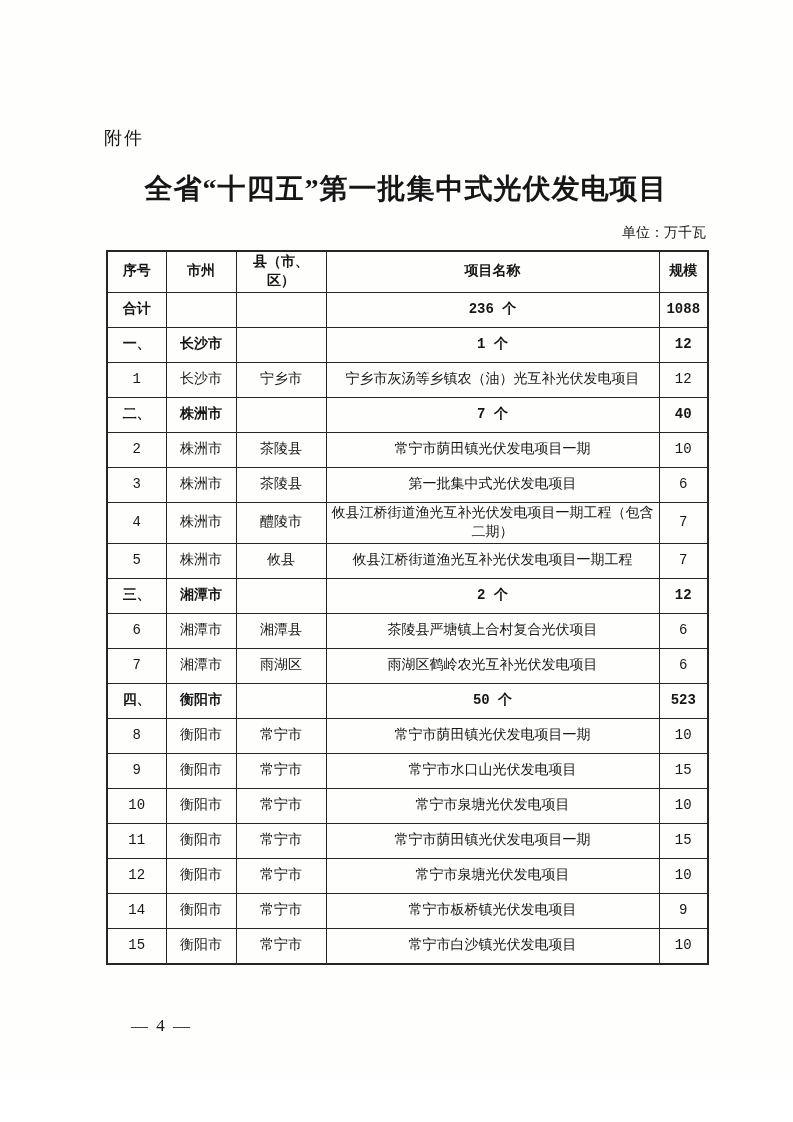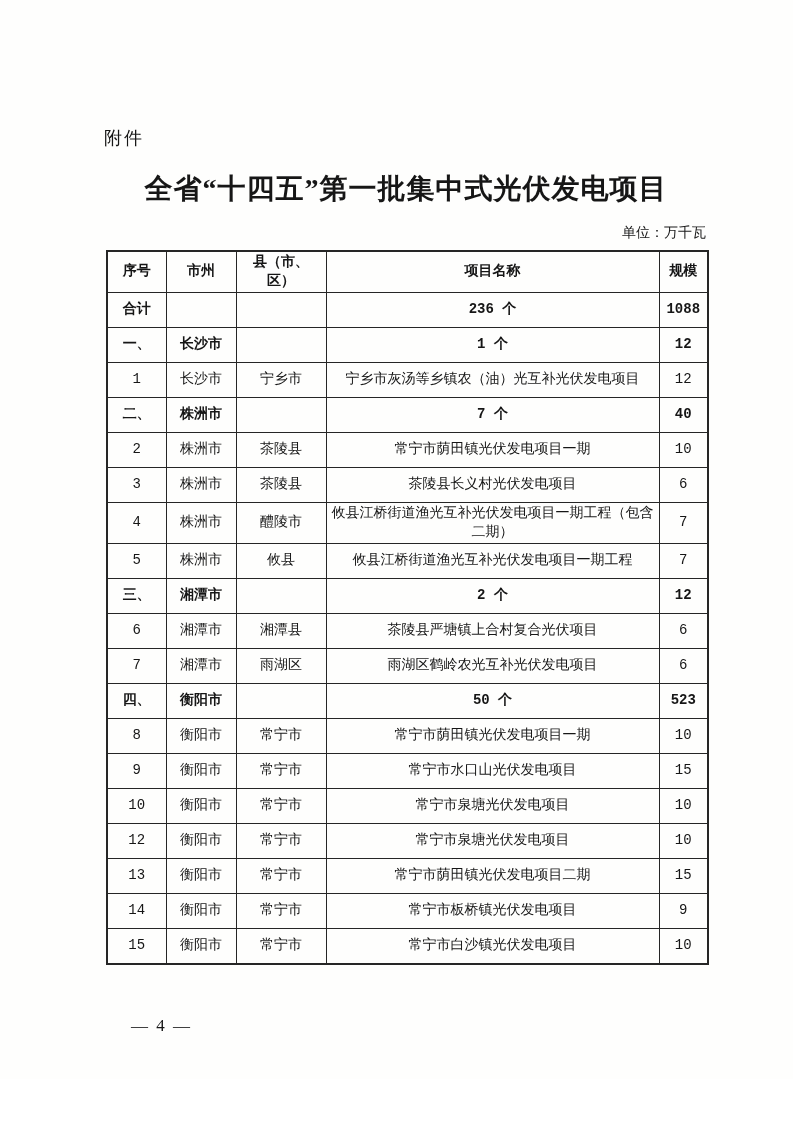--- a/index.html
+++ b/index.html
@@ -143,21 +143,21 @@
           <td>2</td>
           <td>株洲市</td>
           <td>茶陵县</td>
           <td>常宁市荫田镇光伏发电项目一期</td>
           <td>10</td>
         </tr>
         <tr class="item">
           <td>3</td>
           <td>株洲市</td>
           <td>茶陵县</td>
-          <td>茶陵县长义村光伏发电项目</td>
+          <td>第一批集中式光伏发电项目</td>
           <td>6</td>
         </tr>
         <tr class="item">
           <td>4</td>
           <td>株洲市</td>
           <td>醴陵市</td>
           <td>攸县江桥街道渔光互补光伏发电项目一期工程（包含二期）</td>
           <td>7</td>
         </tr>
         <tr class="item">
@@ -210,32 +210,32 @@
           <td>15</td>
         </tr>
         <tr class="item">
           <td>10</td>
           <td>衡阳市</td>
           <td>常宁市</td>
           <td>常宁市泉塘光伏发电项目</td>
           <td>10</td>
         </tr>
         <tr class="item">
+          <td>11</td>
+          <td>衡阳市</td>
+          <td>常宁市</td>
+          <td>常宁市荫田镇光伏发电项目一期</td>
+          <td>15</td>
+        </tr>
+        <tr class="item">
           <td>12</td>
           <td>衡阳市</td>
           <td>常宁市</td>
           <td>常宁市泉塘光伏发电项目</td>
           <td>10</td>
-        </tr>
-        <tr class="item">
-          <td>13</td>
-          <td>衡阳市</td>
-          <td>常宁市</td>
-          <td>常宁市荫田镇光伏发电项目二期</td>
-          <td>15</td>
         </tr>
         <tr class="item">
           <td>14</td>
           <td>衡阳市</td>
           <td>常宁市</td>
           <td>常宁市板桥镇光伏发电项目</td>
           <td>9</td>
         </tr>
         <tr class="item">
           <td>15</td>

